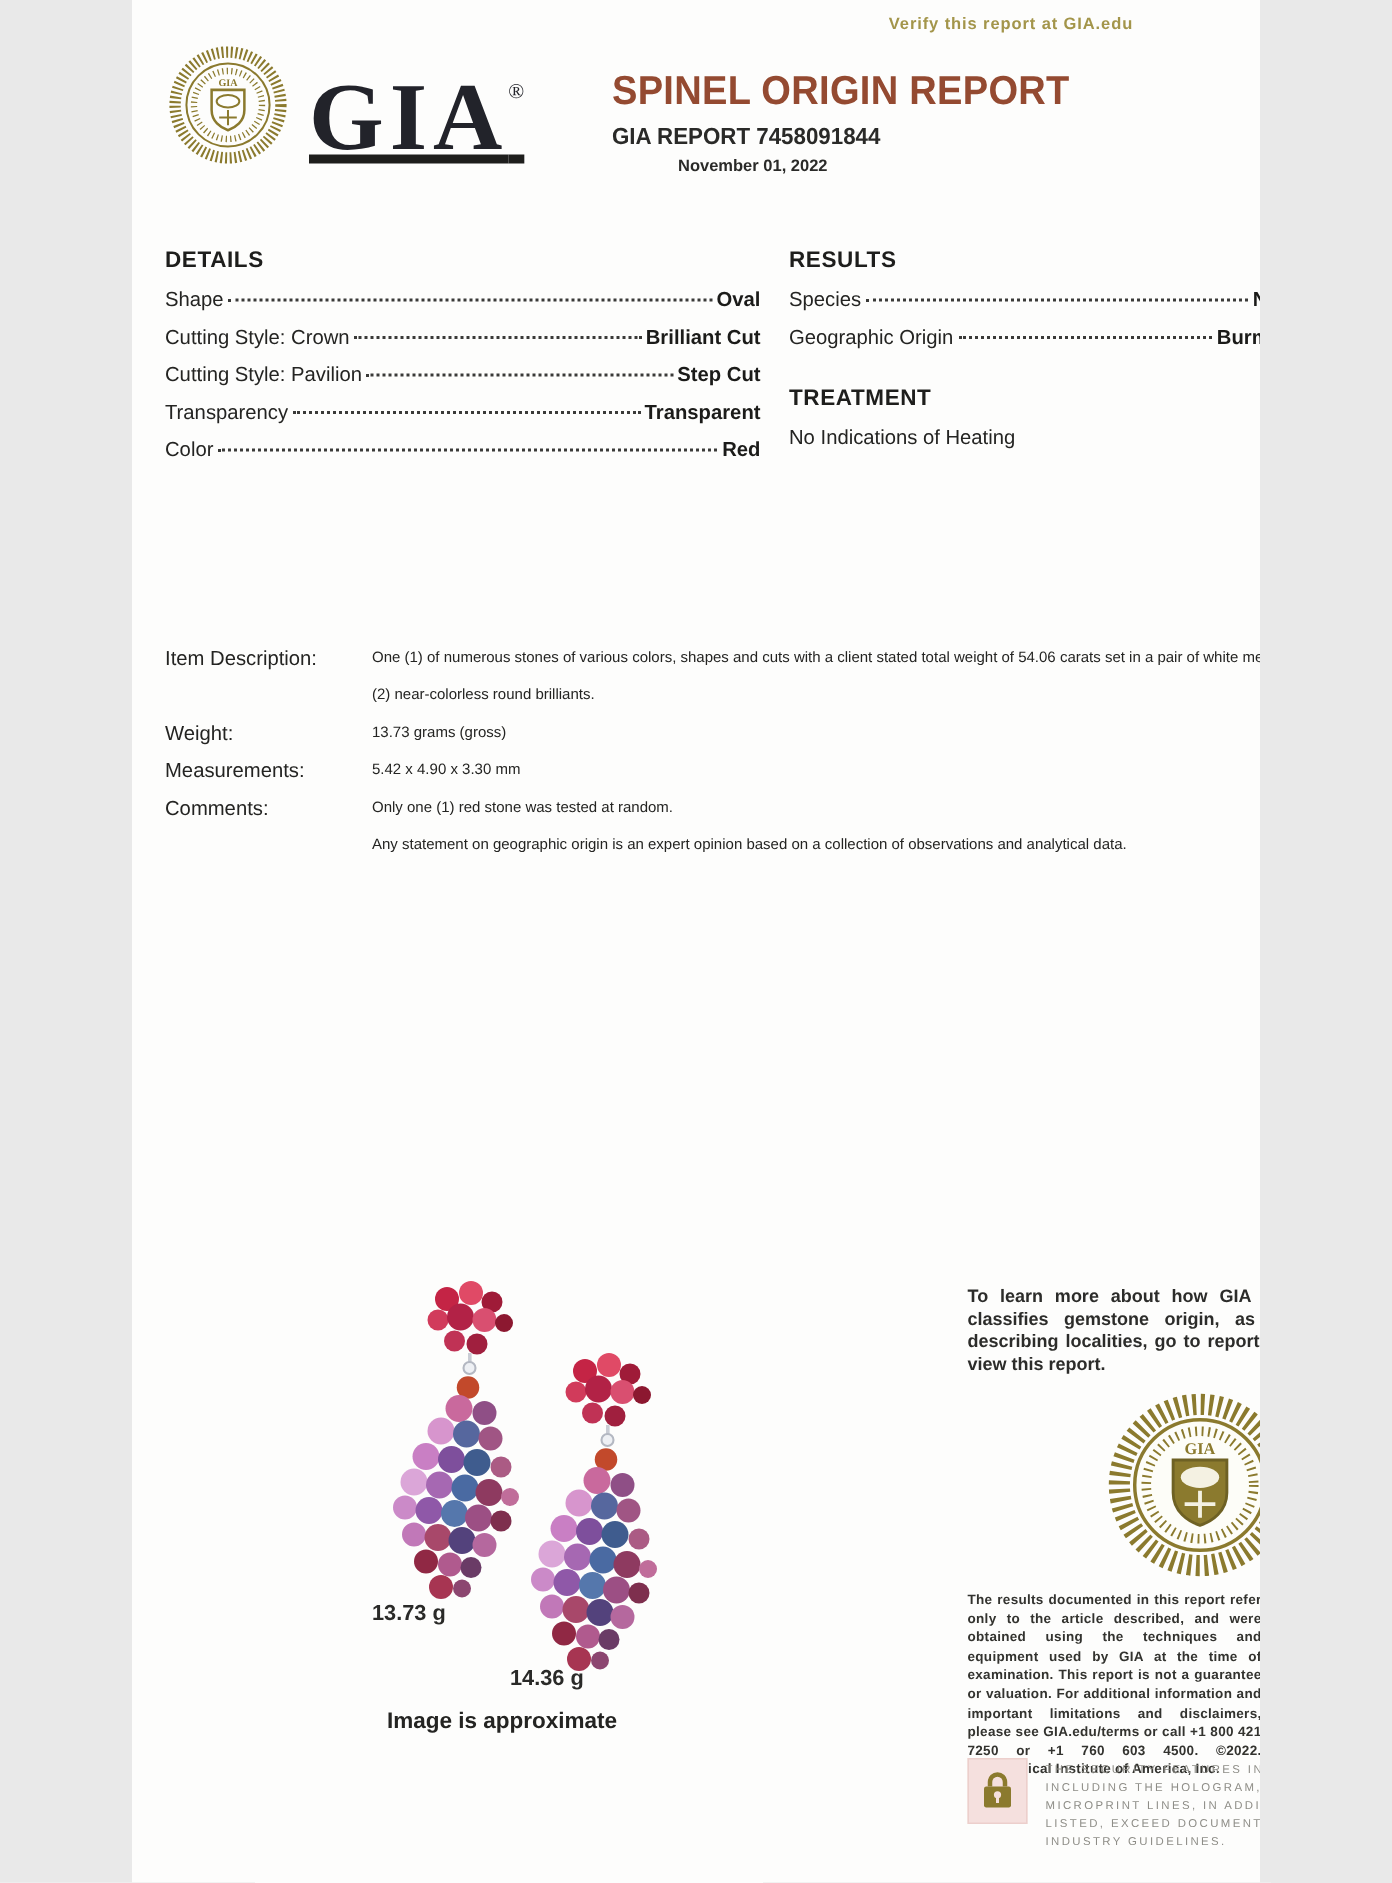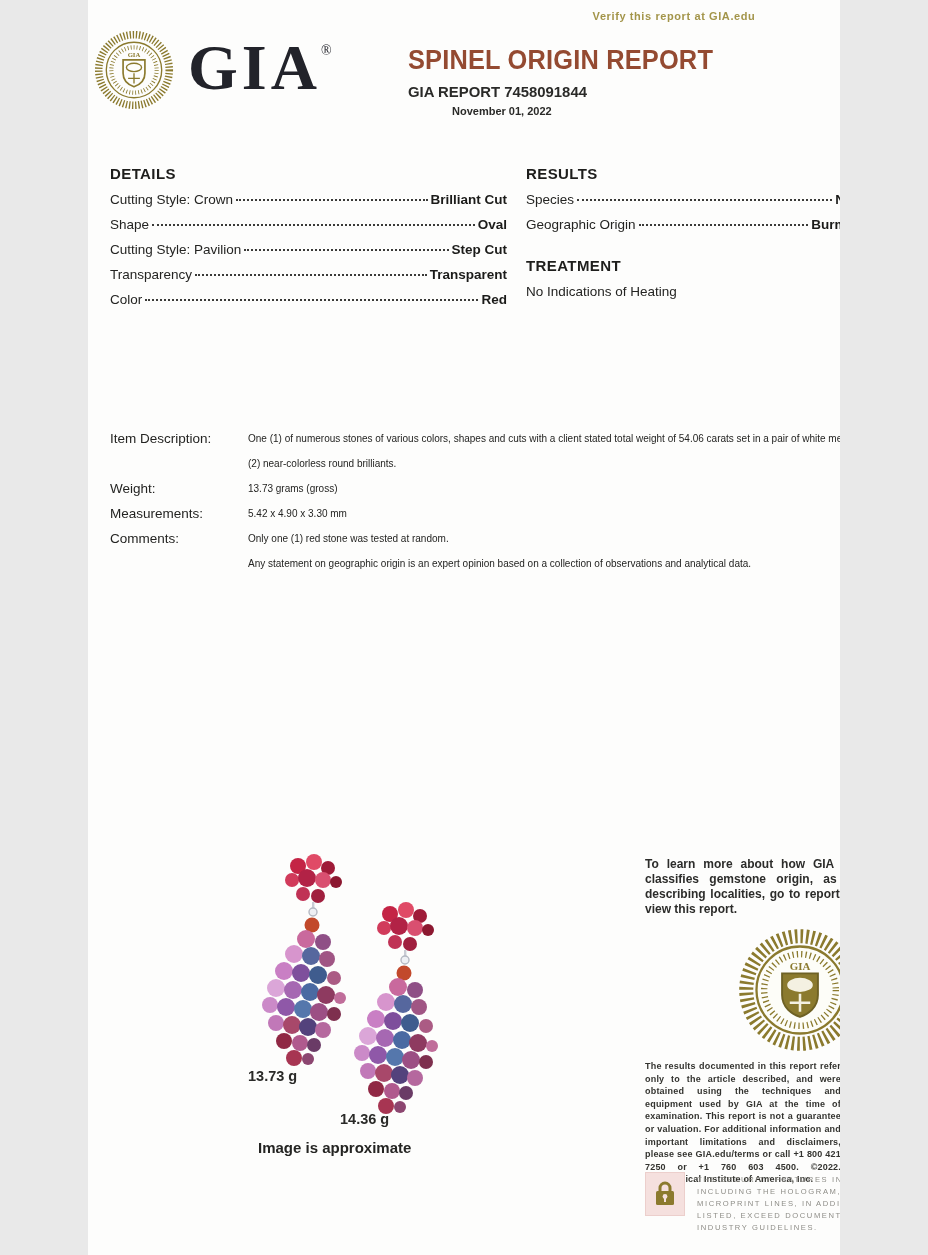--- a/index.html
+++ b/index.html
@@ -14,21 +14,21 @@
     color: #1e1e1c;
   }
 
   
   .verify {
     position: absolute; left: 320px; top: 10px; width: 532px;
     text-align: center;
     font-size: 11px; font-weight: bold; letter-spacing: 0.6px;
     color: #a3954a;
   }
-  .logo { position: absolute; left: 4px; top: 28px; display: flex; align-items: center; }
+  .logo { position: absolute; left: 22px; top: 28px; display: flex; align-items: flex-end; text-decoration: underline; }
   .logo-seal { width: 84px; height: 84px; }
   .logo-text {
     font-family: "Liberation Serif", serif;
     font-size: 64px; font-weight: bold; color: #22232a;
     letter-spacing: 4px; margin-left: 12px; line-height: 1;
     position: relative; top: -2px;
   }
   .logo-reg { font-size: 14px; vertical-align: 34px; letter-spacing: 0; font-weight: normal; }
 
   .header-right { position: absolute; left: 320px; top: 36px; width: 532px; }
@@ -147,28 +147,28 @@
 
   <div class="header-right">
     <div class="report-title">SPINEL ORIGIN REPORT</div>
     <div class="report-number">GIA REPORT 7458091844</div>
     <div class="report-date">November 01, 2022</div>
   </div>
 
   <div class="col left">
     <div class="sec-heading">DETAILS</div>
     <div class="kv-row">
+      <span class="kv-label">Shape</span>
+        <span class="kv-dots"></span>
+        <span class="kv-value">Oval</span>
+    </div>
+    <div class="kv-row">
       <span class="kv-label">Cutting Style: Crown</span>
         <span class="kv-dots"></span>
         <span class="kv-value">Brilliant Cut</span>
-    </div>
-    <div class="kv-row">
-      <span class="kv-label">Shape</span>
-        <span class="kv-dots"></span>
-        <span class="kv-value">Oval</span>
     </div>
     <div class="kv-row">
       <span class="kv-label">Cutting Style: Pavilion</span>
         <span class="kv-dots"></span>
         <span class="kv-value">Step Cut</span>
     </div>
     <div class="kv-row">
       <span class="kv-label">Transparency</span>
         <span class="kv-dots"></span>
         <span class="kv-value">Transparent</span>

